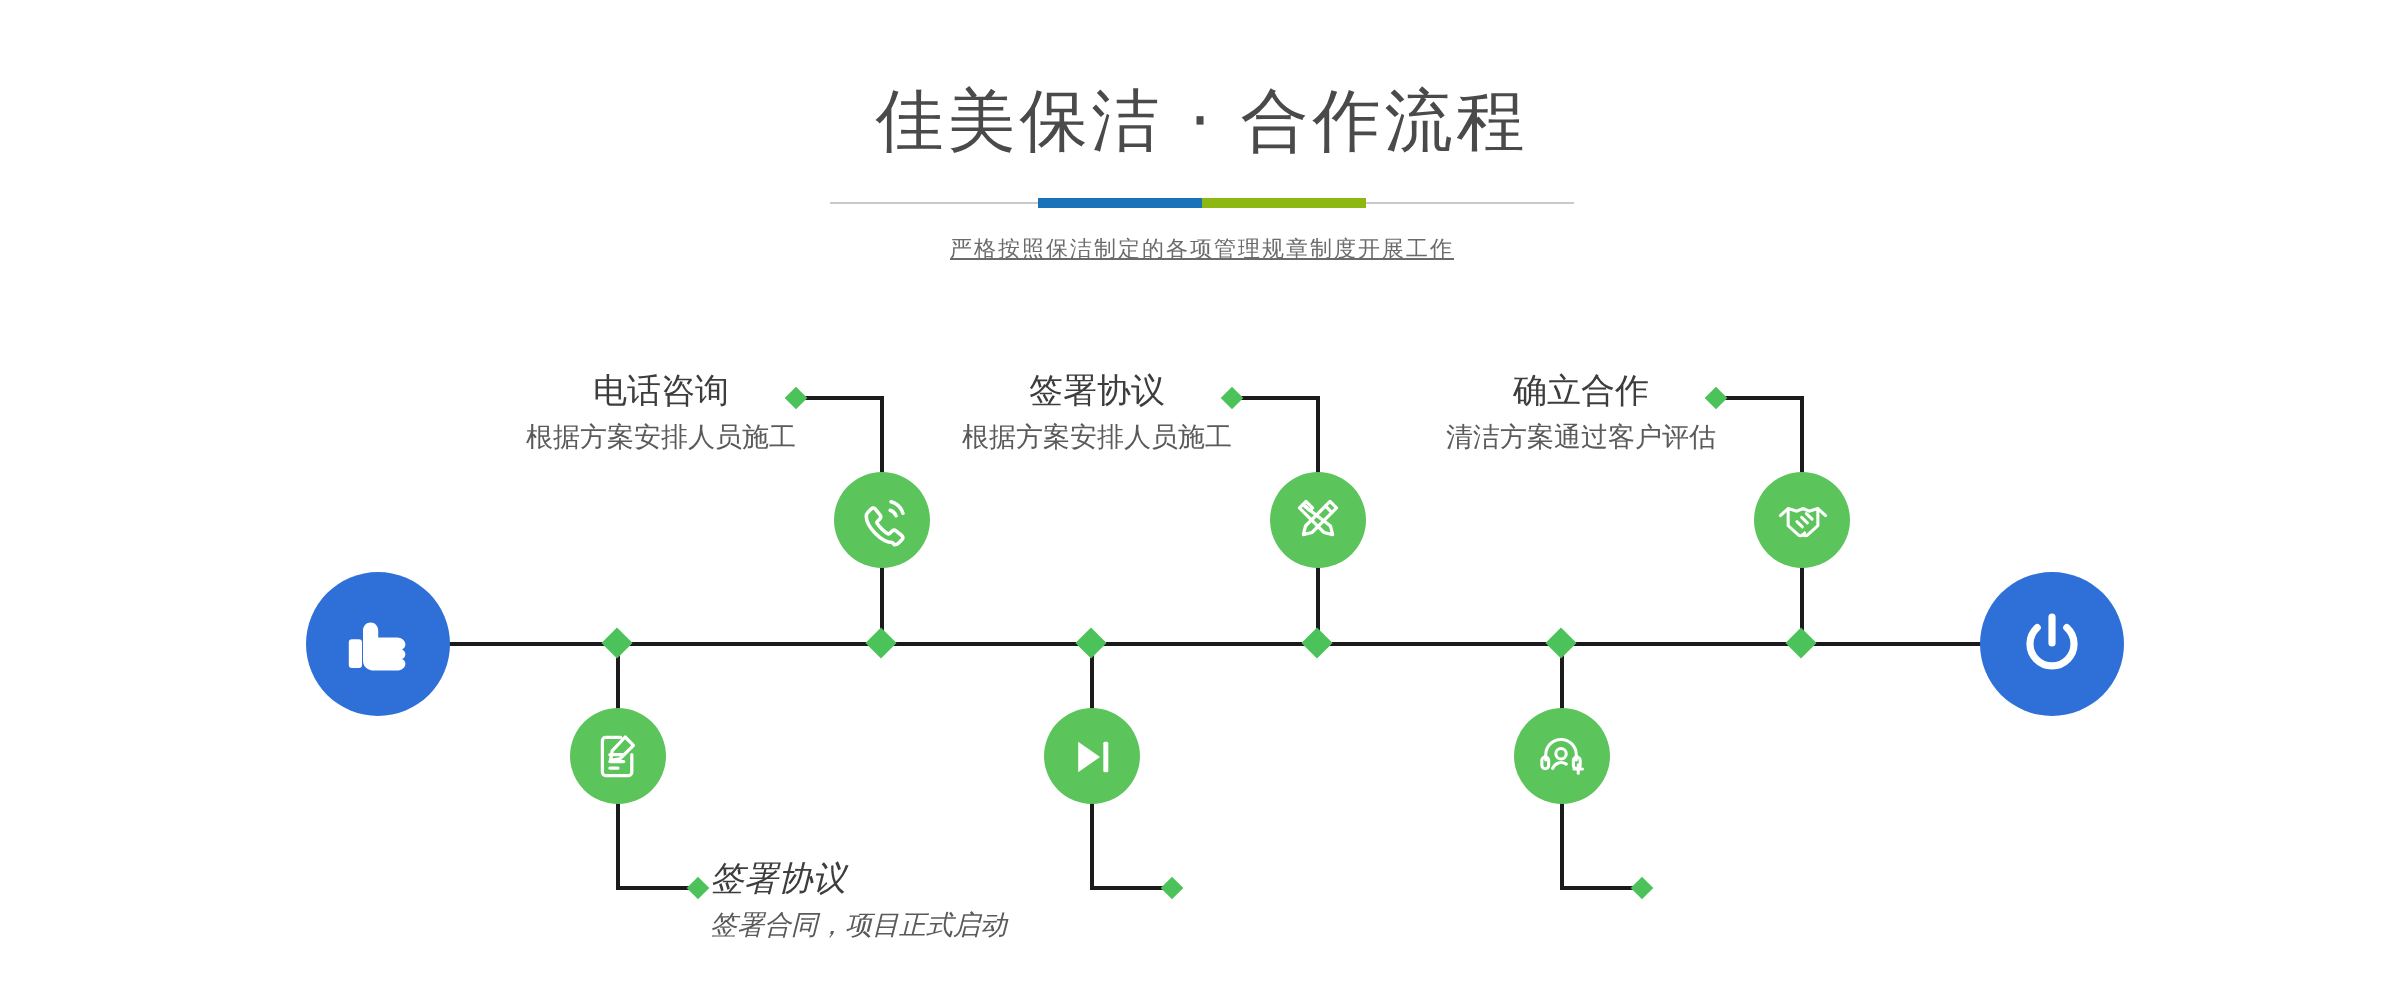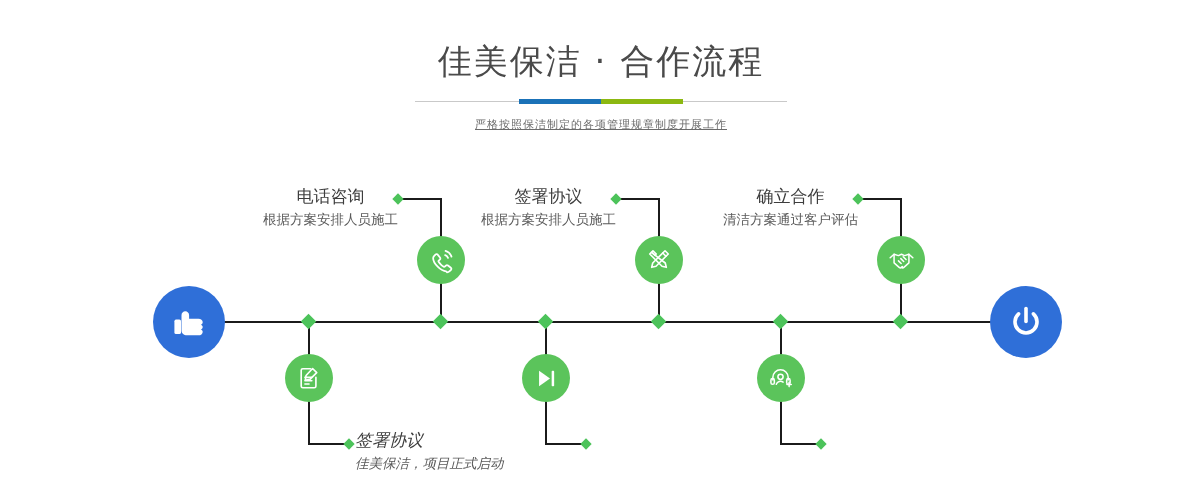--- a/index.html
+++ b/index.html
@@ -133,21 +133,21 @@
           <path d="M24.5 15.2V26a2 2 0 0 1-2 2H8.4a2 2 0 0 1-2-2V6.6a2 2 0 0 1 2-2h9.3"></path>
           <line x1="11" y1="15.2" x2="19.5" y2="15.2"></line>
           <line x1="11" y1="19.4" x2="19.5" y2="19.4"></line>
           <line x1="11" y1="23.4" x2="16" y2="23.4"></line>
           <path d="M20.4 4.3l5.1 5.1-8.3 8.3-5.8 1 1-5.8z"></path>
         </svg>
       </span>
     </div>
     <div class="lbl down" style="left:355px;top:430px;font-style:italic;">
       <div class="lbl-title">签署协议</div>
-      <div class="lbl-desc">佳美保洁，项目正式启动</div>
+      <div class="lbl-desc">签署合同，项目正式启动</div>
     </div>
 
     <div class="vline" style="left:658px;top:198px;height:124px;"></div>
     <div class="hline" style="left:618px;top:198px;width:41px;"></div>
     <div class="diamond small" style="left:612px;top:195px;"></div>
     <div class="diamond" style="left:653px;top:316px;"></div>
     <div class="icon-circle" style="left:635px;top:236px;">
       <span>
         <svg width="26" height="26" viewBox="0 0 32 32" fill="none" stroke="#ffffff" stroke-width="2" stroke-linecap="round" stroke-linejoin="round">
           <path d="M23.4 4.6l4 4-15.1 15.1-5.3 1.3 1.3-5.3z"></path>

